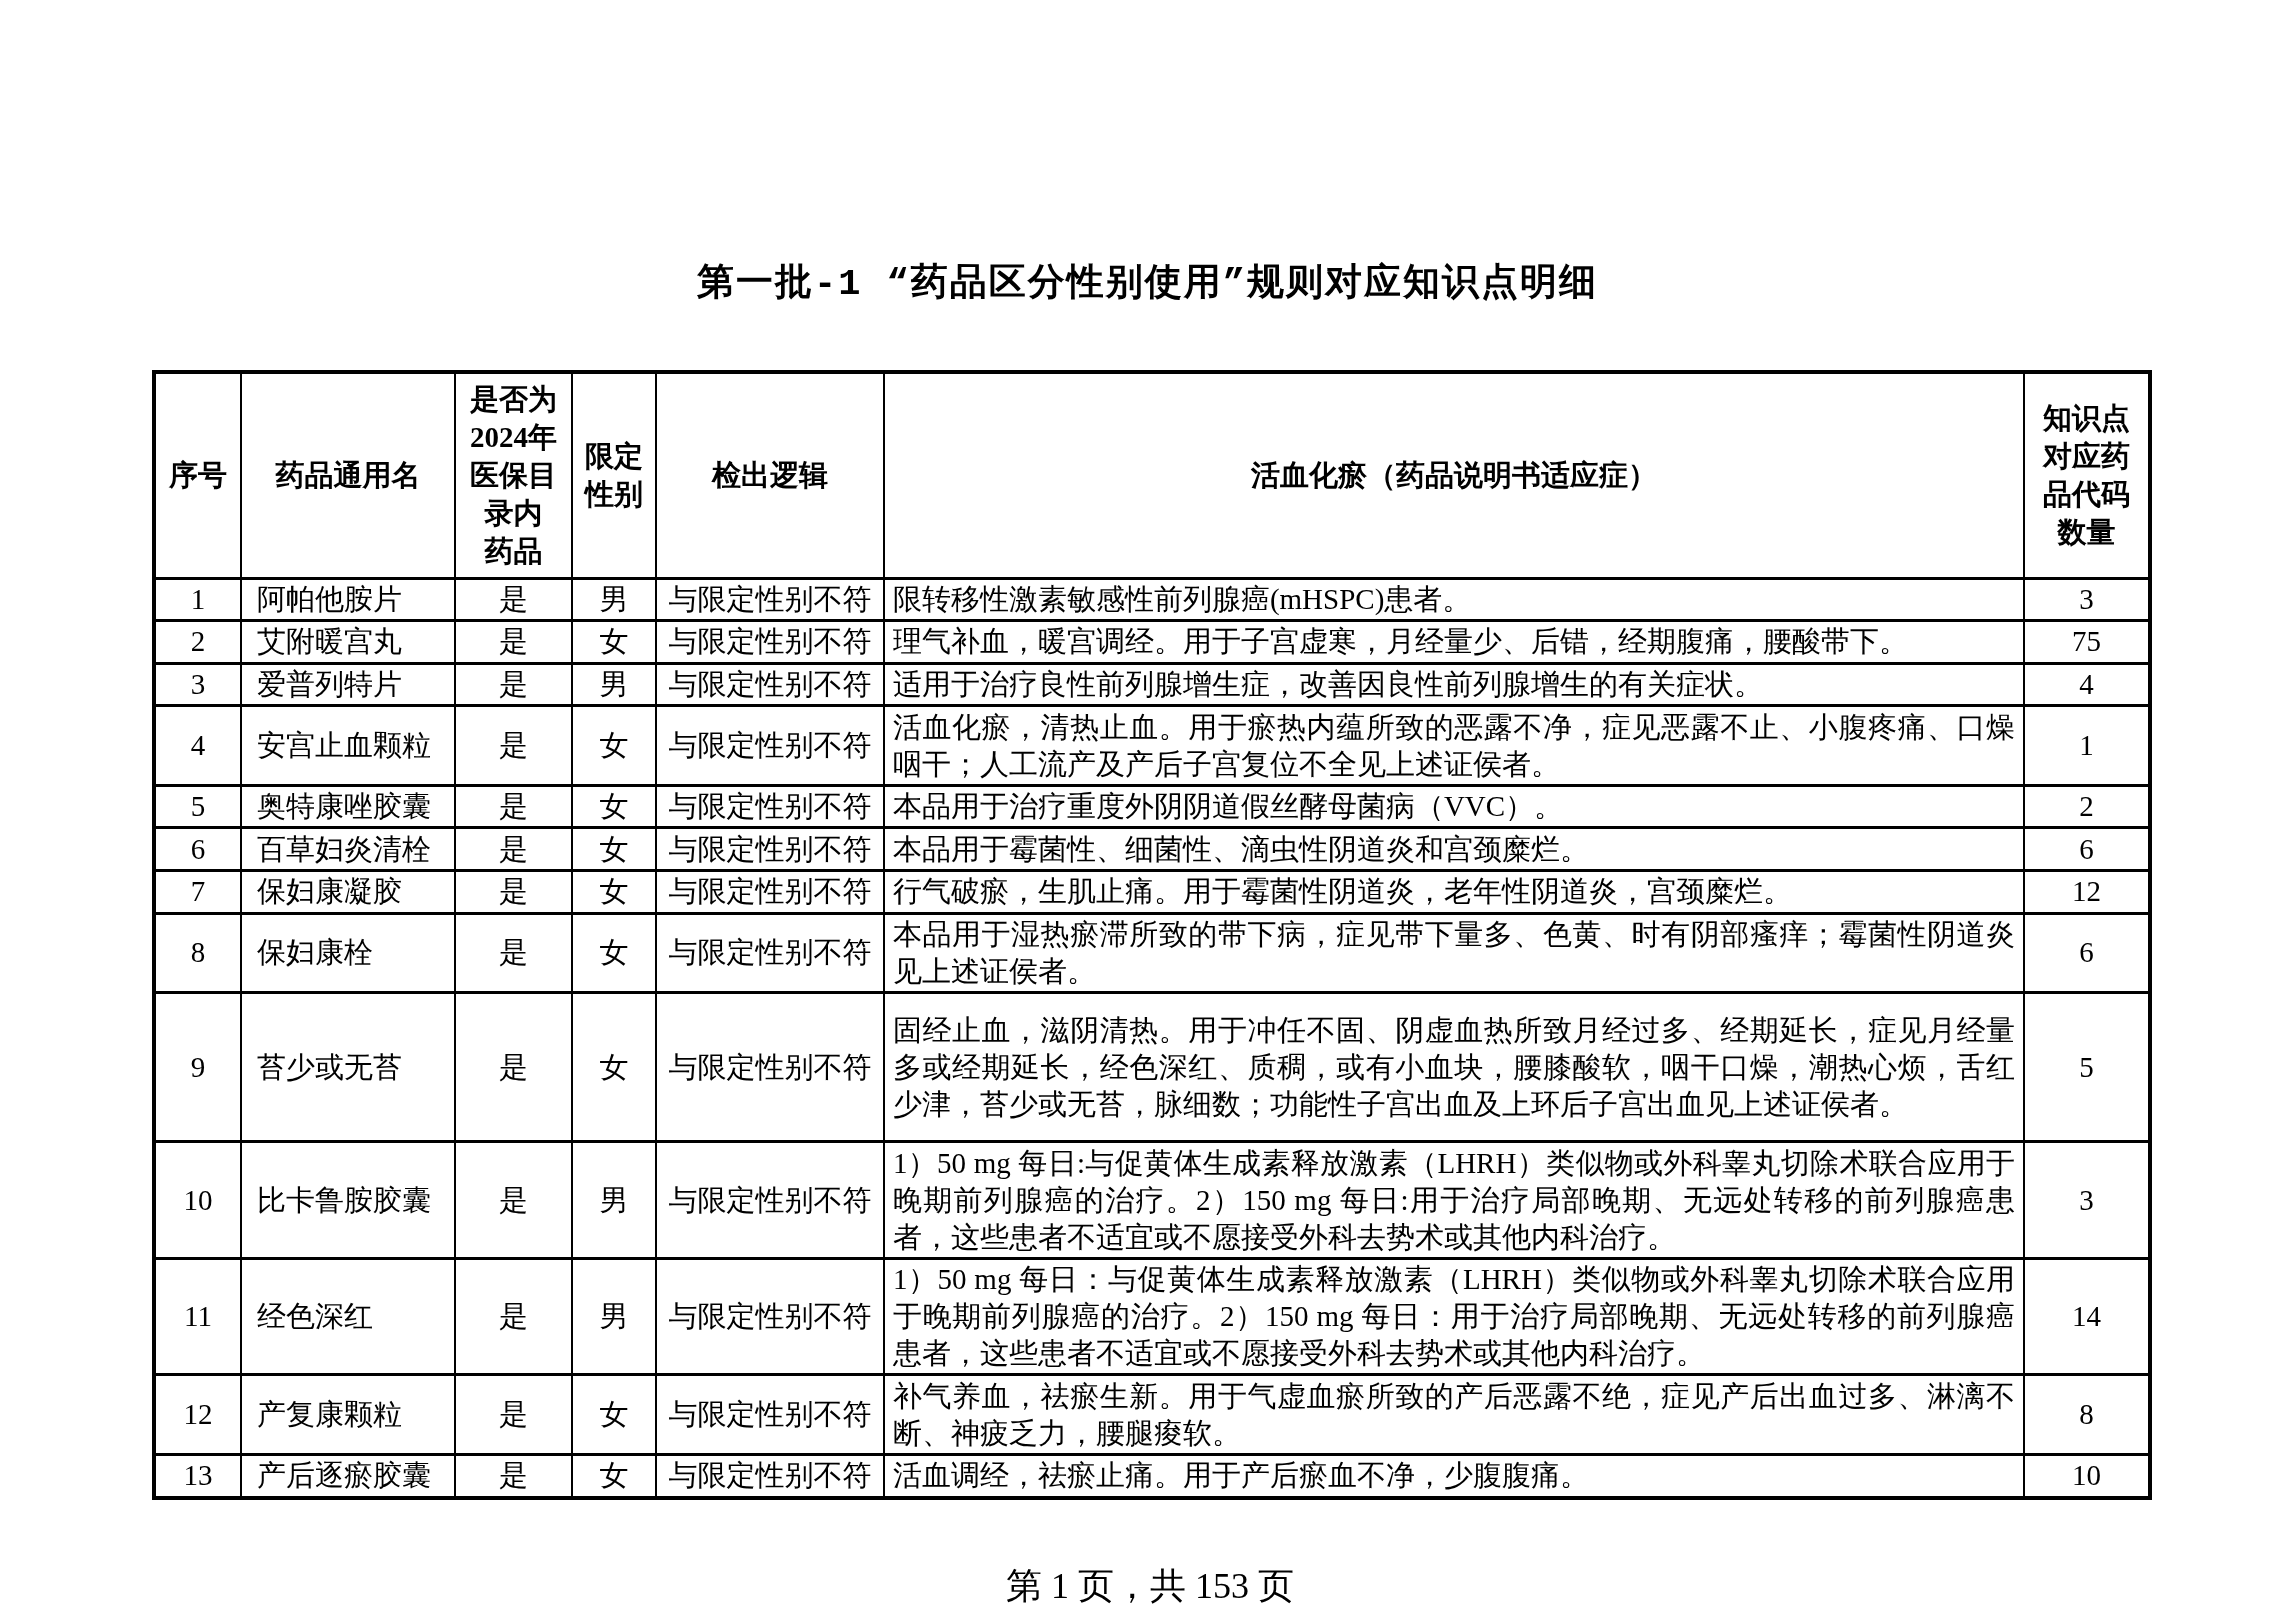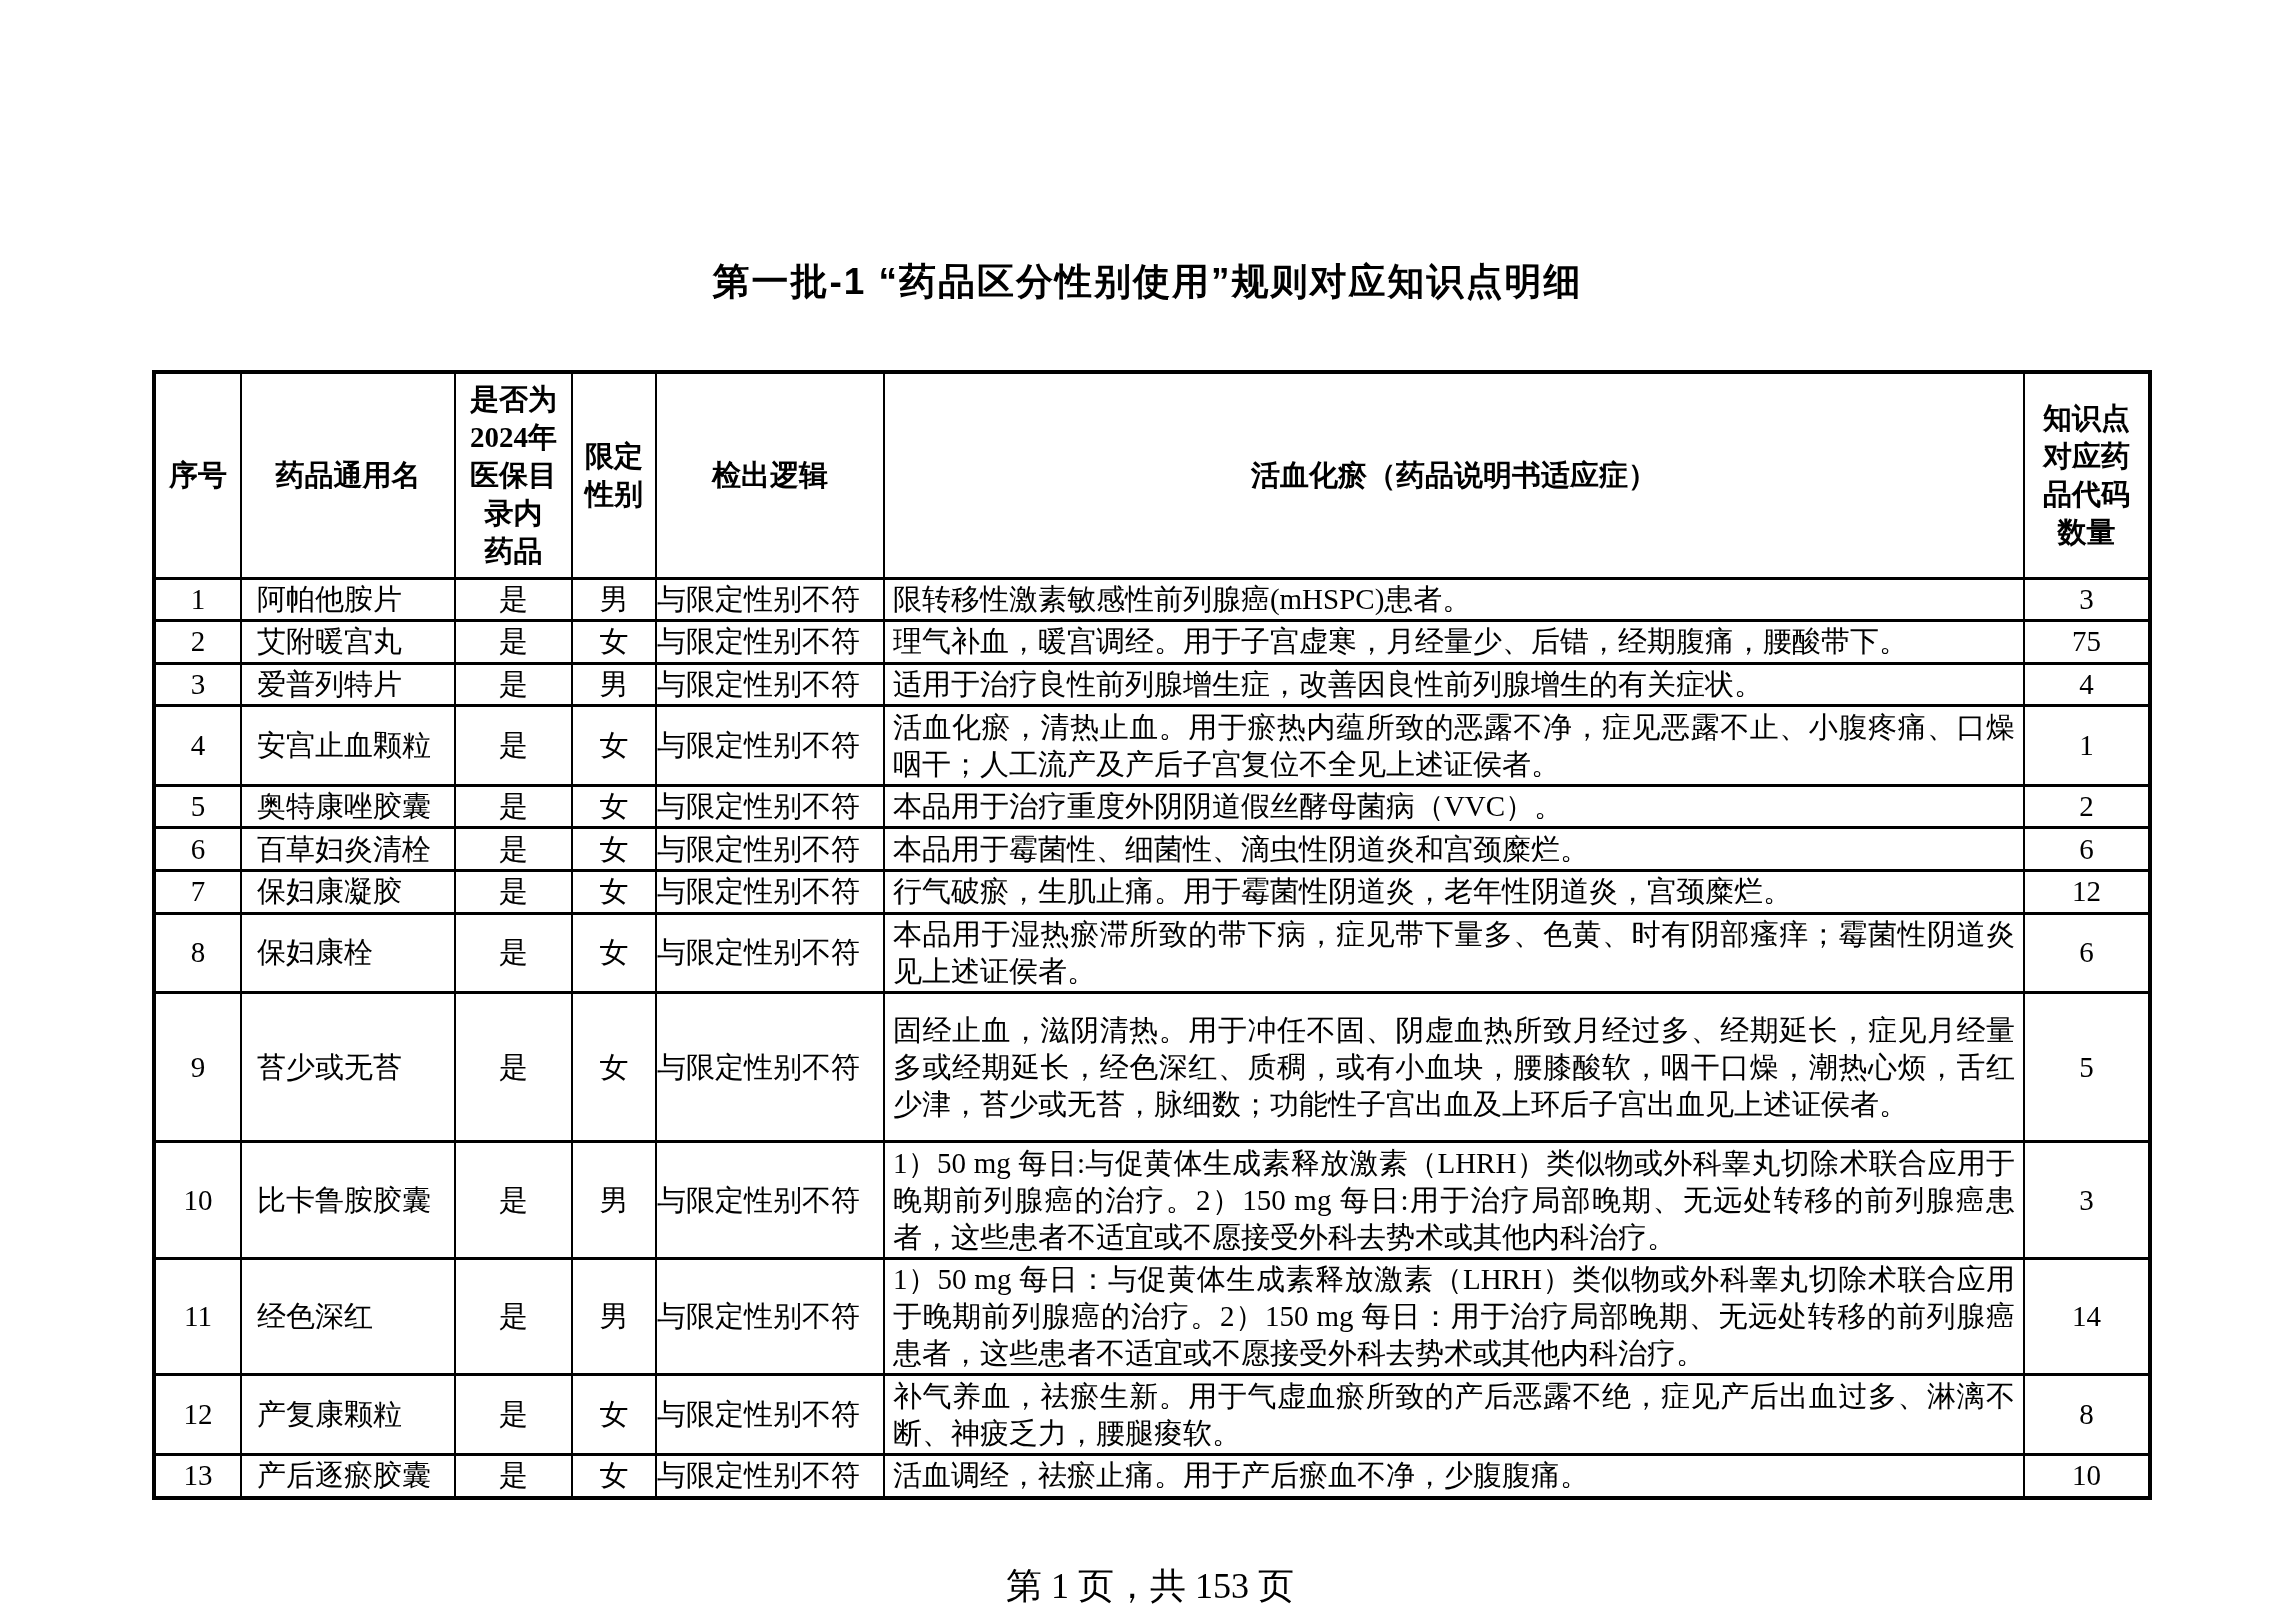--- a/index.html
+++ b/index.html
@@ -5,21 +5,21 @@
   html,body { margin:0; padding:0; }
   body {
     width:2295px; height:1623px;
     background:#ffffff; color:#000;
     font-family:"Liberation Serif","DejaVu Serif",serif;
     position:relative;
   }
   .page-title {
     margin:257px 0 0 0;
     text-align:center;
-    font-family:Liberation Sans, sans-serif;
+    font-family:Liberation Mono, monospace;
     font-weight:bold;
     font-size:37px;
     letter-spacing:2px;
     white-space:nowrap;
   }
   table.rules {
     border-collapse:collapse;
     table-layout:fixed;
     width:1996px;
     margin:63px 0 0 152px;
@@ -41,21 +41,21 @@
     line-height:38px;
     border-bottom-width:3.9px;
   }
   tr.hh { height:206px; }
   tr.h1 { height:41px; }
   tr.h2 { height:77px; }
   tr.h3 { height:113px; }
   tr.h4 { height:149px; }
   td.c-seq, td.c-ins, td.c-gen, td.c-count { text-align:center; line-height:37px; }
   td.c-name { text-align:left; padding:0 15px; line-height:37px; }
-  td.c-logic { text-align:left; line-height:37px; }
+  td.c-logic { text-align:center; line-height:37px; }
   td.c-basis {
     text-align:justify;
     padding:1.3px 7.9px;
     line-height:37px;
   }
   .page-footer {
     width:1996px;
     margin:62px 0 0 152px;
     text-align:center;
     font-size:36px;

